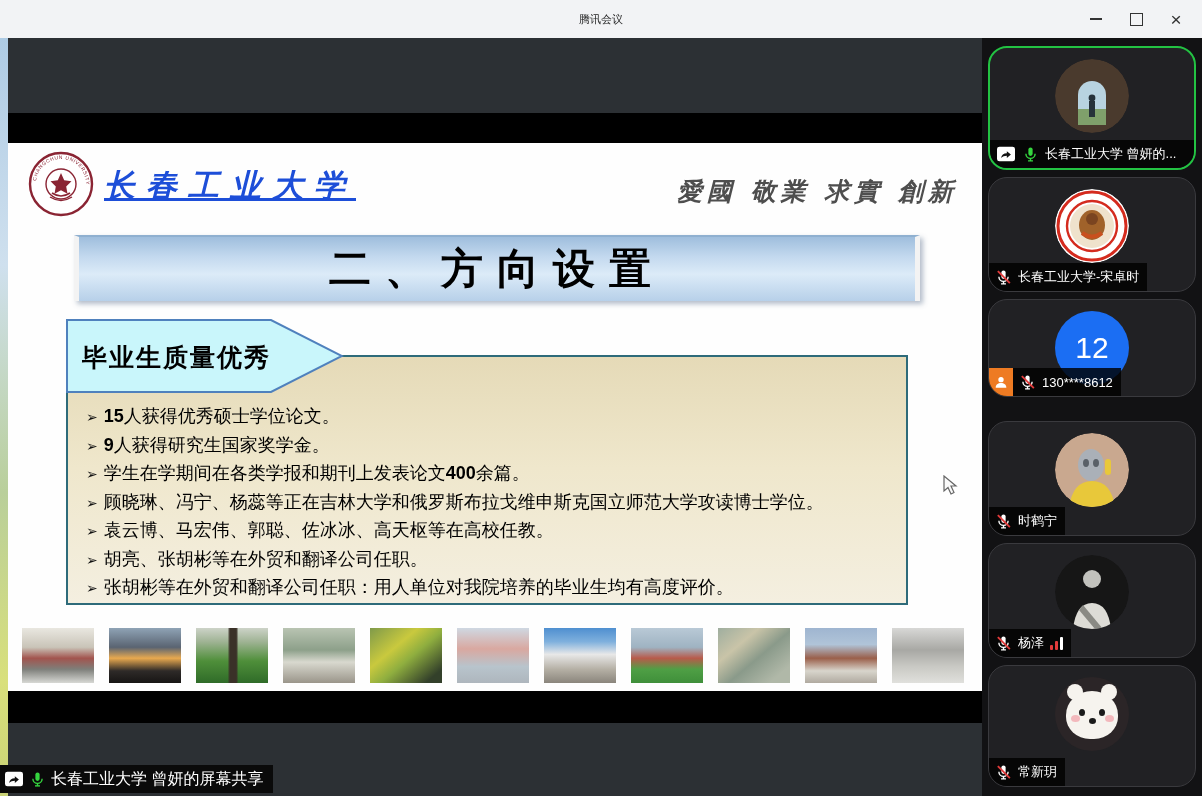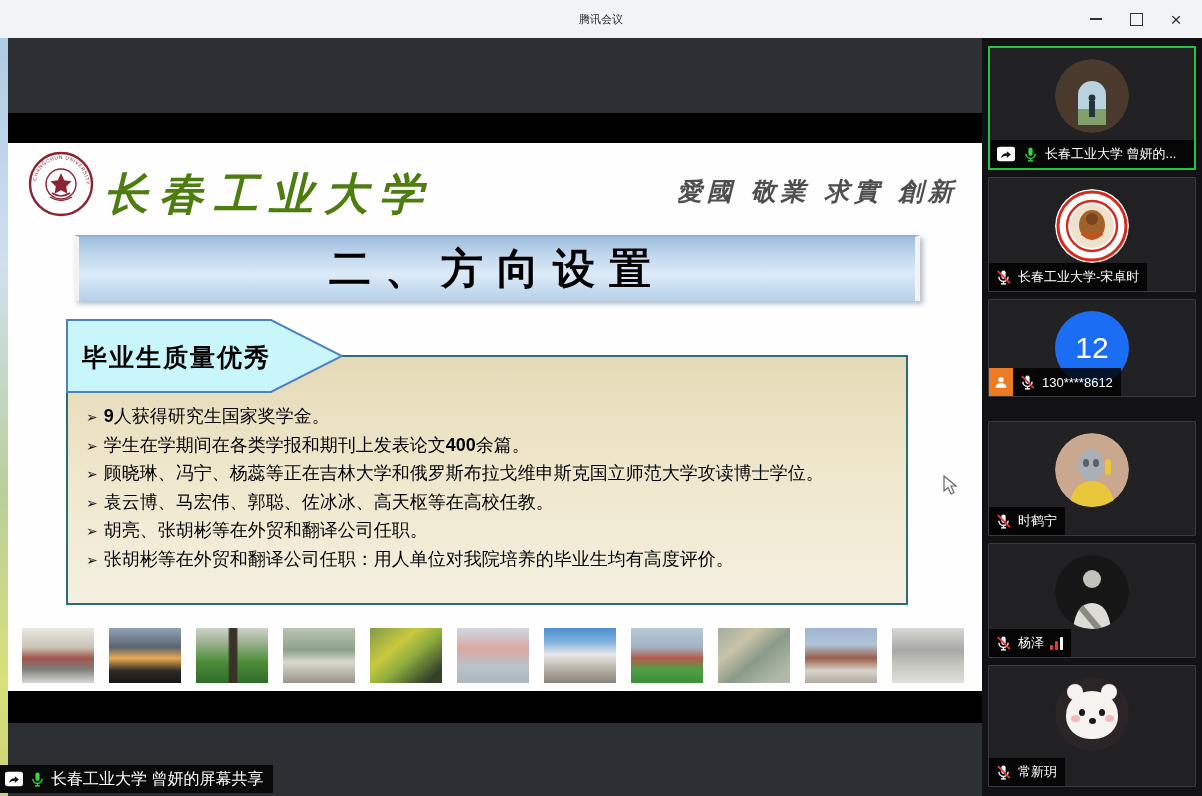--- a/index.html
+++ b/index.html
@@ -22,21 +22,21 @@
   .share-area{position:absolute;left:0;top:38px;width:982px;height:758px;background:#2c3034;overflow:hidden;}
   .wallpaper-sliver{position:absolute;left:0;top:0;width:8px;height:758px;
       background:linear-gradient(180deg,#aecbe4 0%,#cfe0ee 30%,#b9cf9a 60%,#d9e07b 85%,#c9d276 100%);}
   .band{position:absolute;left:8px;width:974px;background:#000;}
   .band-top{top:75px;height:30px;}
   .band-bottom{top:653px;height:32px;}
 
   
   .slide{position:absolute;left:8px;top:105px;width:974px;height:548px;background:#fefefe;overflow:hidden;}
   .slide-header-name{position:absolute;left:96px;top:22px;font-family:"DejaVu Serif",serif;
-      font-style:italic;font-weight:bold;font-size:44px;color:#4d7c0f;letter-spacing:11px;white-space:nowrap;}
+      font-style:italic;font-weight:bold;font-size:31px;color:#1d4ed8;letter-spacing:11px;white-space:nowrap;text-decoration:underline;}
   .slide-motto{position:absolute;right:24px;top:32px;font-family:"DejaVu Serif",serif;
       font-style:italic;font-weight:bold;font-size:25px;color:#4e4e4e;letter-spacing:5px;white-space:nowrap;}
   .seal{position:absolute;left:20px;top:8px;width:66px;height:66px;}
 
   .banner{position:absolute;left:66px;top:92px;width:836px;height:64px;
       background:linear-gradient(180deg,#9fbedd 0%,#c2d8ee 30%,#dcebf8 58%,#b7d0e9 100%);
       border-top:2px solid #8fb0d0;border-left:5px solid #f3f3f3;border-right:5px solid #f3f3f3;
       box-shadow:3px 3px 5px rgba(90,110,140,.45);}
   .banner-text{width:100%;height:100%;display:flex;align-items:center;justify-content:center;
       font-size:42px;font-weight:bold;color:#000;letter-spacing:14px;}
@@ -73,21 +73,21 @@
 
   .cursor{position:absolute;left:935px;top:332px;}
 
   
   .share-banner{position:absolute;left:0;top:727px;height:28px;display:flex;align-items:center;
       background:#0a0a0a;padding:0 10px 0 4px;color:#fff;font-size:16px;gap:5px;}
 
   
   .sidebar{position:absolute;left:982px;top:38px;width:220px;height:758px;background:#121214;}
   .tile{position:absolute;left:6px;width:208px;background:#212124;border:1px solid #3a3a3e;
-        border-radius:1px;overflow:hidden;box-sizing:border-box;}
+        border-radius:19px;overflow:hidden;box-sizing:border-box;}
   .tile-1{top:8px;height:124px;border:2px solid #23c343;}
   .tile-2{top:139px;height:115px;}
   .tile-3{top:261px;height:98px;}
   .tile-4{top:383px;height:115px;}
   .tile-5{top:505px;height:115px;}
   .tile-6{top:627px;height:122px;}
   .avatar{position:absolute;left:50%;transform:translateX(-50%);top:11px;width:74px;height:74px;
       border-radius:50%;overflow:hidden;}
   .avatar-num{background:#1b6ef3;display:flex;align-items:center;justify-content:center;
       color:#fff;font-size:30px;}
@@ -185,20 +185,21 @@
       </svg>
       <div class="slide-header-name">长春工业大学</div>
       <div class="slide-motto">愛國 敬業 求實 創新</div>
 
       <div class="banner">
         <div class="banner-text">二、方向设置</div>
       </div>
 
       <div class="content-box">
         <ul class="bullets">
+          <li><span class="mk">➢</span><b>15</b><span>人获得优秀硕士学位论文。</span><b></b><span></span></li>
           <li><span class="mk">➢</span><b>9</b><span>人获得研究生国家奖学金。</span><b></b><span></span></li>
           <li><span class="mk">➢</span><b></b><span>学生在学期间在各类学报和期刊上发表论文</span><b>400</b><span>余篇。</span></li>
           <li><span class="mk">➢</span><b></b><span>顾晓琳、冯宁、杨蕊等正在吉林大学和俄罗斯布拉戈维申斯克国立师范大学攻读博士学位。</span><b></b><span></span></li>
           <li><span class="mk">➢</span><b></b><span>袁云博、马宏伟、郭聪、佐冰冰、高天枢等在高校任教。</span><b></b><span></span></li>
           <li><span class="mk">➢</span><b></b><span>胡亮、张胡彬等在外贸和翻译公司任职。</span><b></b><span></span></li>
           <li><span class="mk">➢</span><b></b><span>张胡彬等在外贸和翻译公司任职：用人单位对我院培养的毕业生均有高度评价。</span><b></b><span></span></li>
         </ul>
       </div>
 
       <div class="callout">

